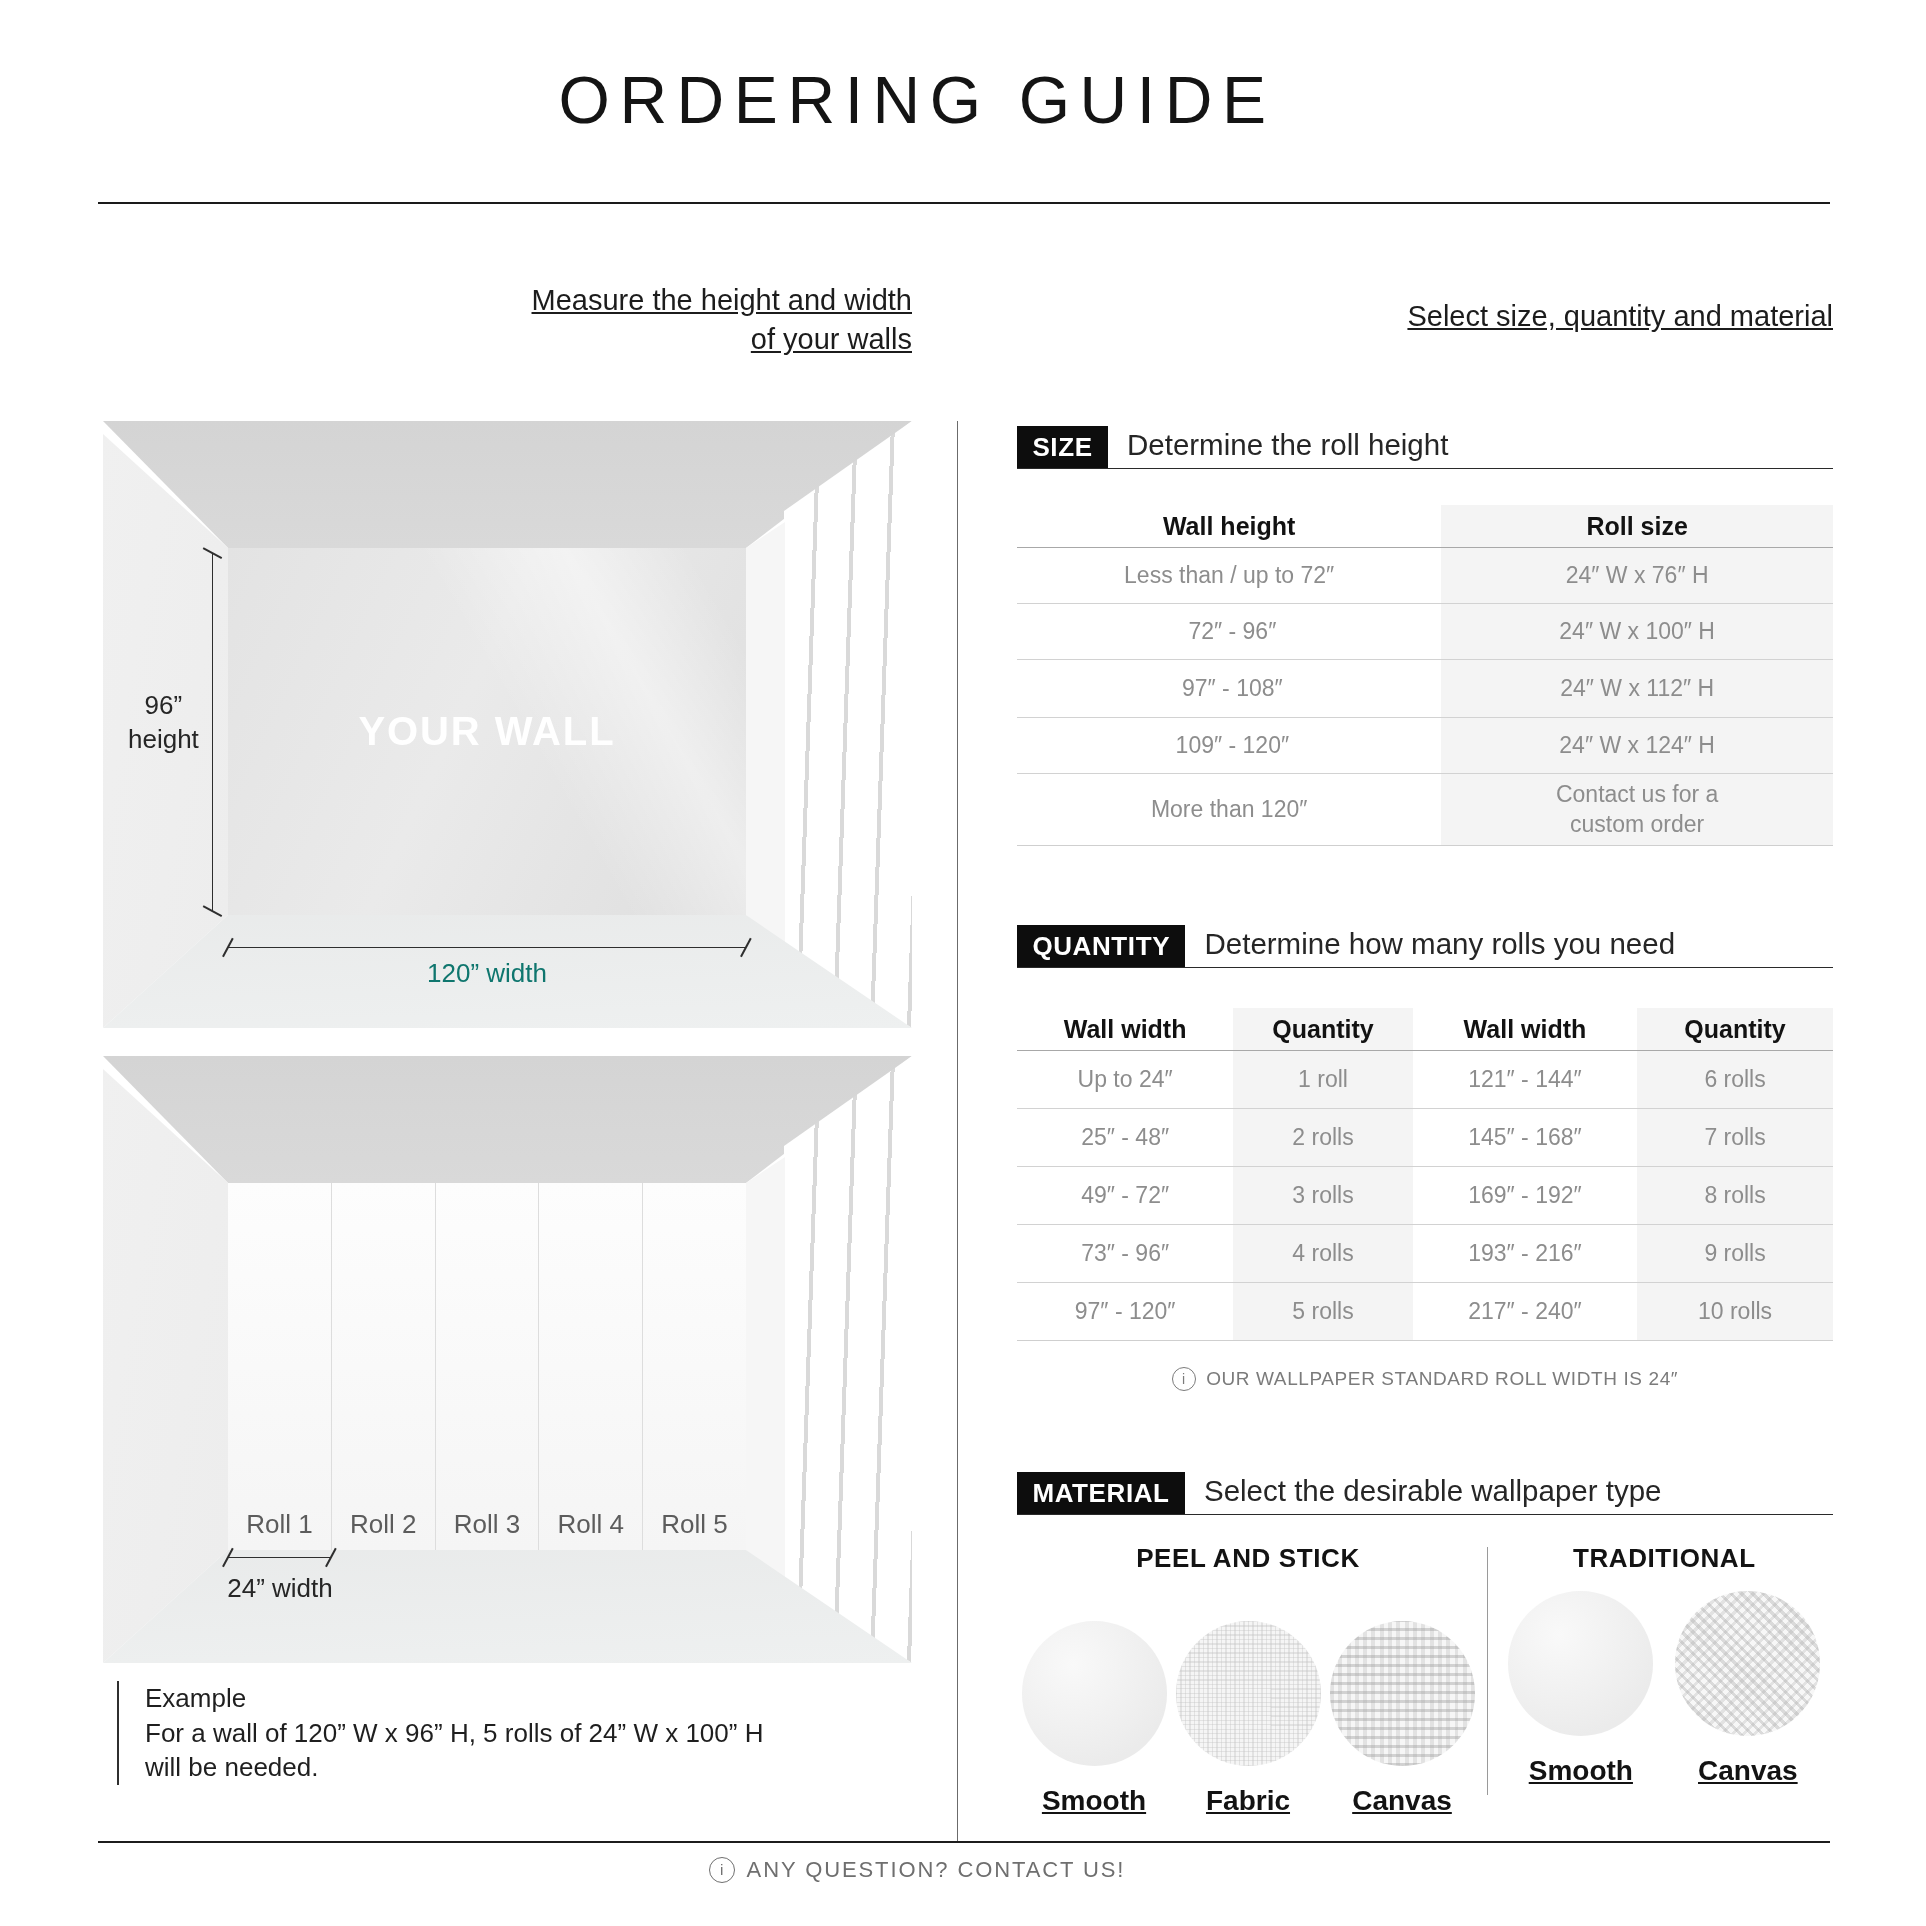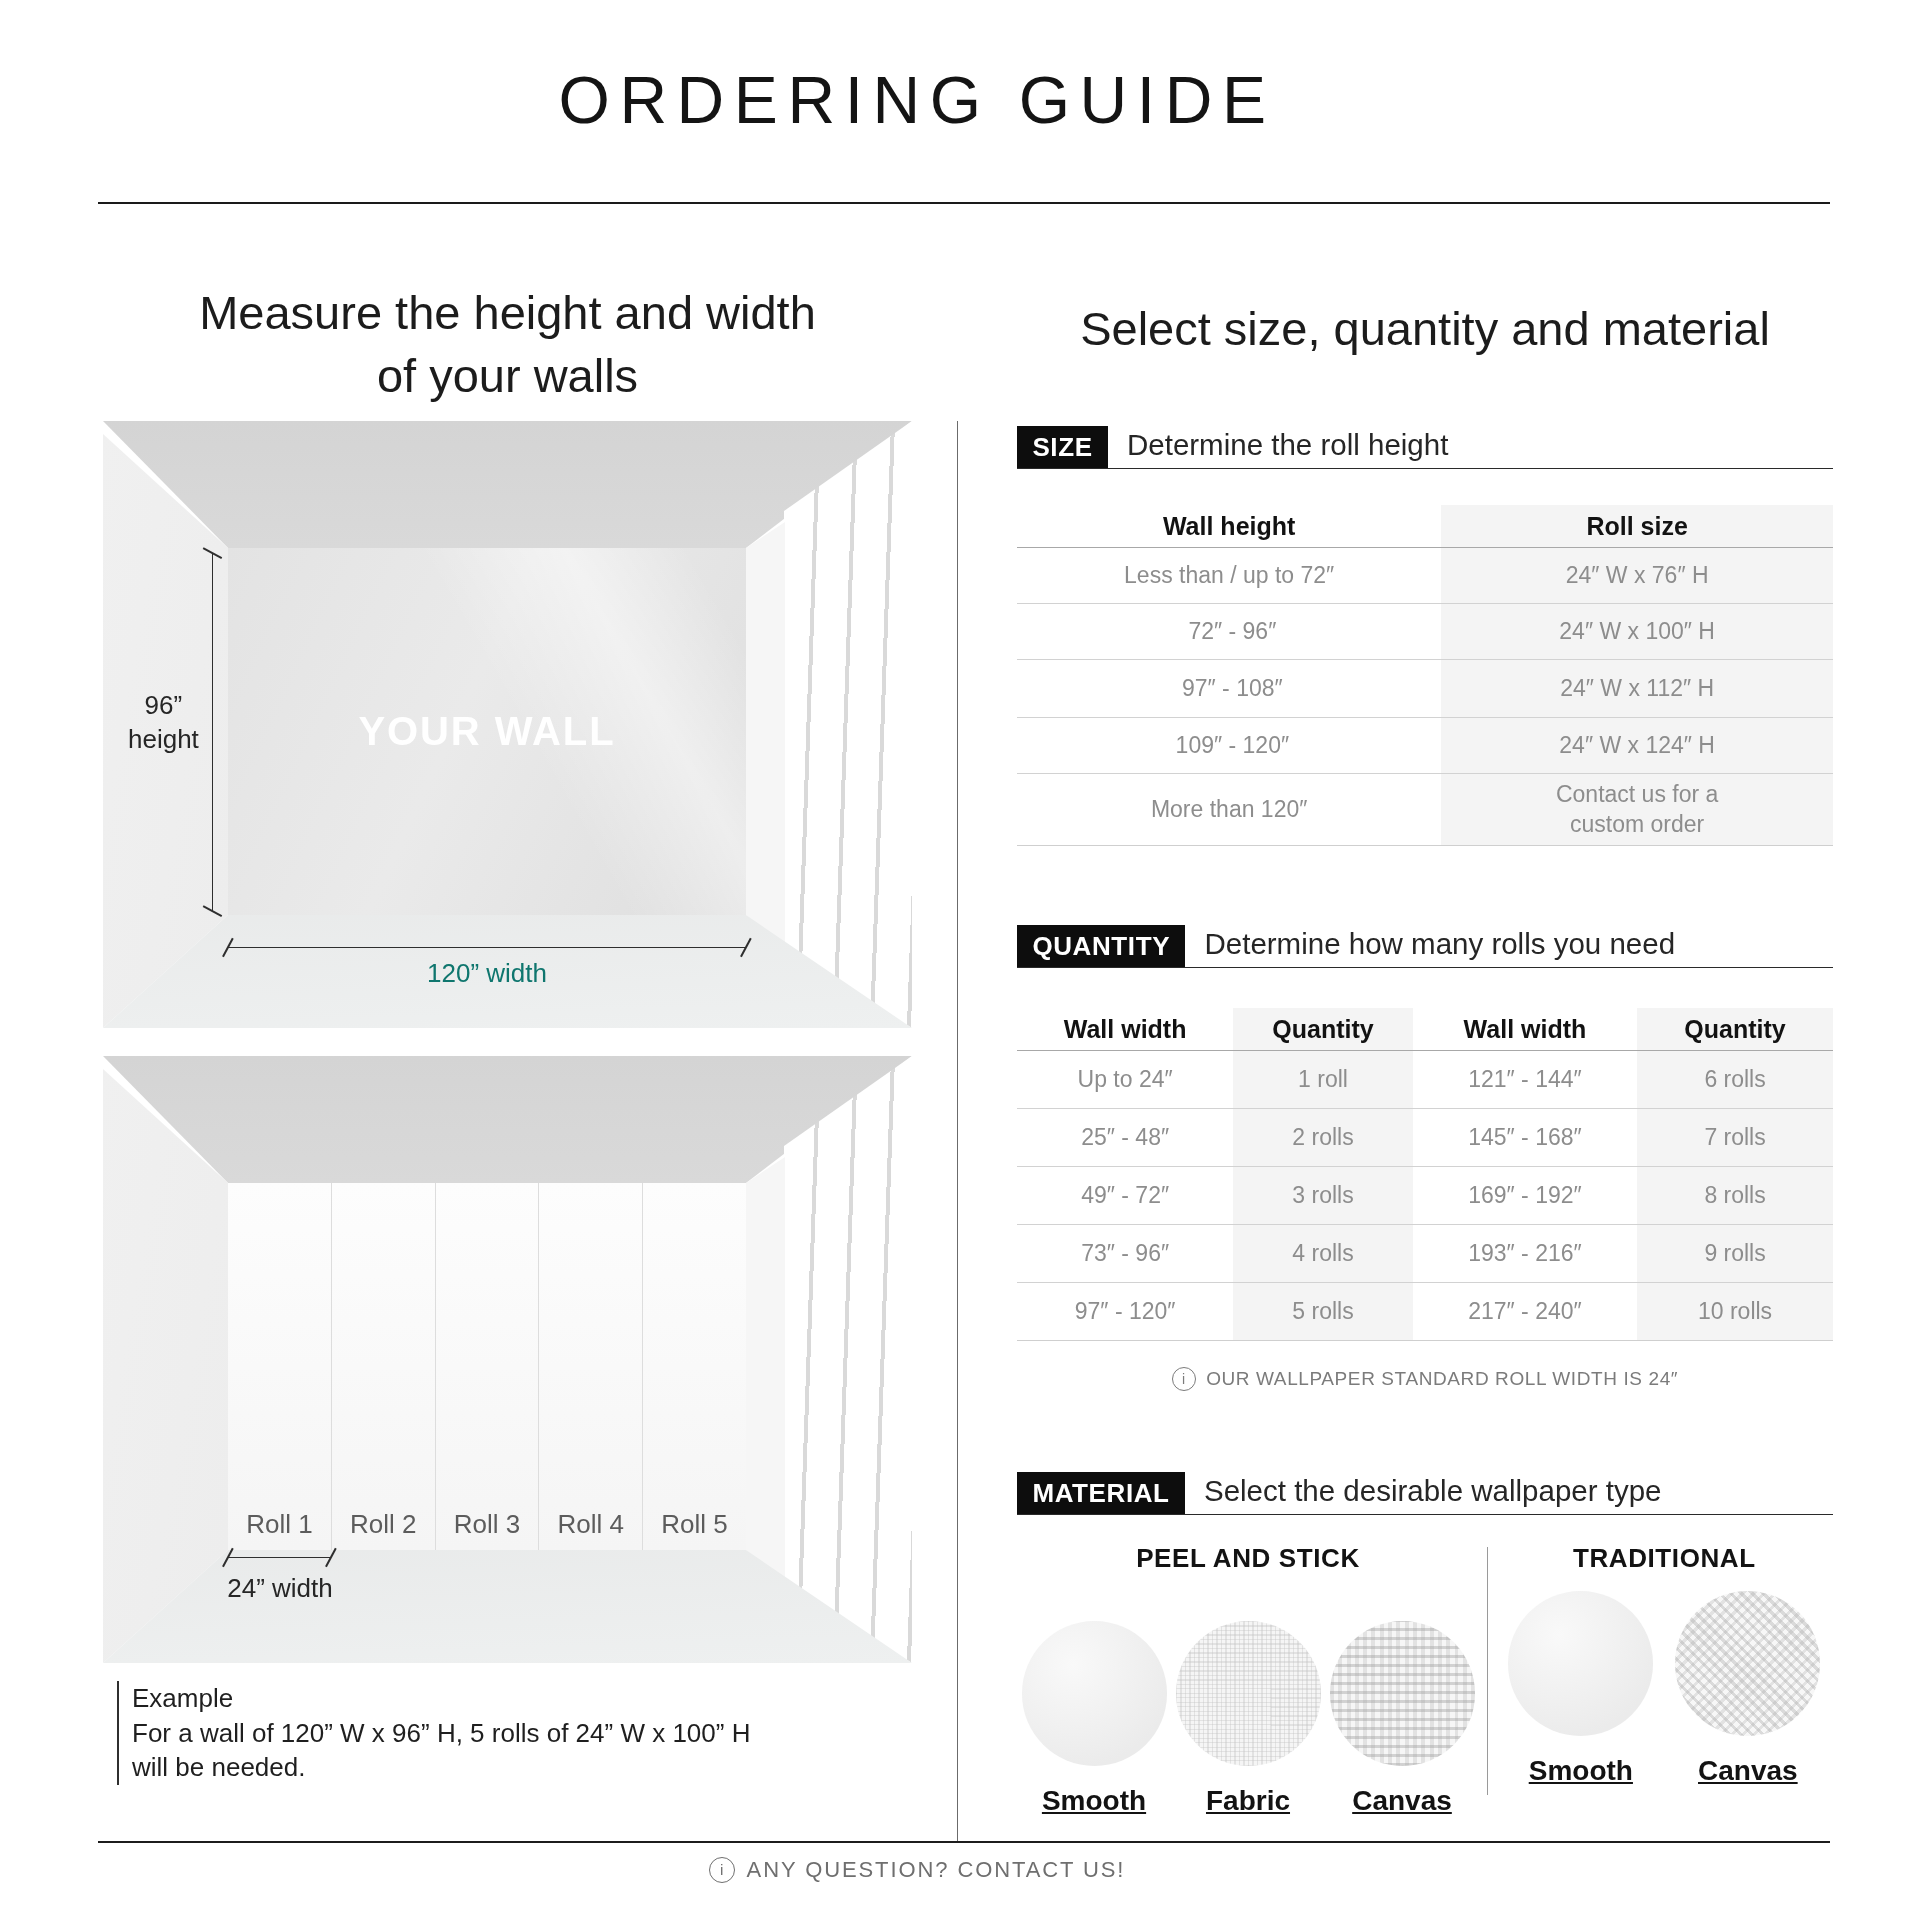--- a/index.html
+++ b/index.html
@@ -4,21 +4,21 @@
 <style>
   html,body{margin:0;padding:0;background:#fff;}
   .page{position:relative;width:1834px;height:1926px;background:#ffffff;overflow:hidden;
         font-family:"Liberation Sans","DejaVu Sans",sans-serif;color:#1a1a1a;}
 
   
   .main-title{position:absolute;top:62px;left:0;width:100%;text-align:center;
     font-size:66px;font-weight:300;letter-spacing:.145em;color:#141414;}
   .title-rule{position:absolute;top:202px;left:98px;width:1732px;height:1.9px;background:#1a1a1a;}
 
-  .col-heading{position:absolute;text-align:center;font-size:47px;line-height:1.35;color:#1c1c1c;}
+  .col-heading{position:absolute;text-align:right;font-size:29px;line-height:1.35;color:#1c1c1c;text-decoration:underline;}
   .col-heading.left{left:103px;top:281px;width:809px;}
   .col-heading.right{left:1017px;top:297px;width:816px;}
 
   .center-divider{position:absolute;left:957px;top:421px;width:1.3px;height:1421px;background:#6b6b6b;}
 
   
   .room{position:absolute;left:103px;width:809px;height:607px;overflow:hidden;}
   .room.one{top:421px;} .room.two{top:1056px;}
   .r-ceiling{position:absolute;inset:0;clip-path:polygon(0 0,809px 0,643px 127px,125px 127px);
     background:linear-gradient(180deg,#d4d4d4,#ececec);}
@@ -55,21 +55,21 @@
 
   .h-label{position:absolute;left:3.9px;top:268px;width:113px;text-align:center;
     font-size:26px;line-height:1.3;color:#262626;}
   .w-label{position:absolute;left:125px;top:537px;width:518px;text-align:center;
     font-size:26px;color:#0f766e;}
   .w24-label{position:absolute;left:58px;top:517px;width:238px;text-align:center;
     font-size:26px;color:#262626;}
 
   
   .example{position:absolute;left:117px;top:1681px;width:738px;border-left:2.6px solid #2f2f2f;
-    padding-left:13px;font-size:26px;line-height:1.33;color:#1f1f1f;}
+    padding-left:26px;font-size:26px;line-height:1.33;color:#1f1f1f;}
 
   
   .section{position:absolute;left:1017px;width:816px;}
   .section.size{top:426px;} .section.quantity{top:925px;} .section.material{top:1472px;}
   .sec-head{display:flex;align-items:flex-end;gap:19px;height:42px;border-bottom:1.9px solid #2a2a2a;}
   .badge{background:#0d0d0d;color:#ffffff;font-weight:700;font-size:26px;line-height:42px;
     padding:0 15.4px;letter-spacing:0.6px;}
   .sec-title{font-size:29.5px;color:#262626;padding-bottom:5.8px;white-space:nowrap;}
 
   .table{display:grid;border-bottom:1.3px solid #cfcfcf;}

